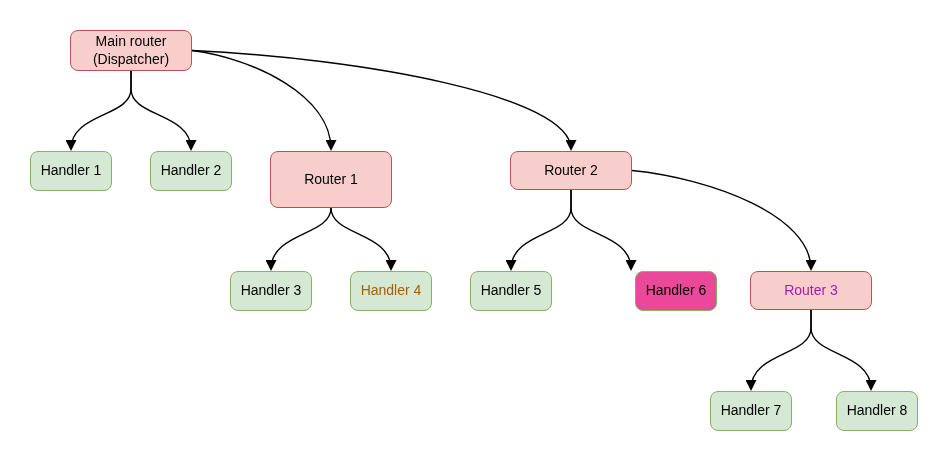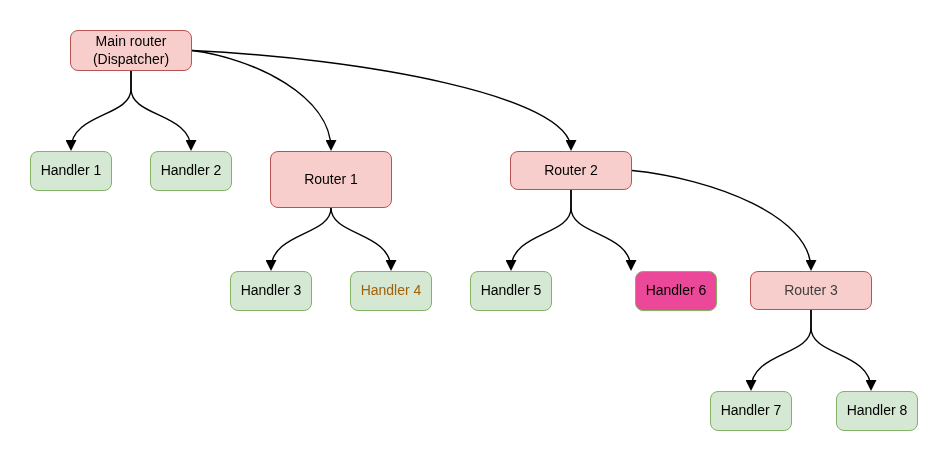--- a/index.html
+++ b/index.html
@@ -70,17 +70,17 @@
       <div class="node router" style="left: 70px; top: 30px; width: 122px; height: 41px; background: rgb(248, 206, 204); border-color: rgb(184, 84, 80); color: rgb(0, 0, 0);"><span>Main router
 (Dispatcher)</span></div>
       <div class="node handler" style="left: 30px; top: 151px; width: 82px; height: 40px; background: rgb(213, 232, 212); border-color: rgb(130, 179, 102); color: rgb(0, 0, 0);"><span>Handler 1</span></div>
       <div class="node handler" style="left: 150px; top: 151px; width: 82px; height: 40px; background: rgb(213, 232, 212); border-color: rgb(130, 179, 102); color: rgb(0, 0, 0);"><span>Handler 2</span></div>
       <div class="node router" style="left: 270px; top: 151px; width: 122px; height: 57px; background: rgb(248, 206, 204); border-color: rgb(184, 84, 80); color: rgb(0, 0, 0);"><span>Router 1</span></div>
       <div class="node router" style="left: 510px; top: 151px; width: 122px; height: 39px; background: rgb(248, 206, 204); border-color: rgb(184, 84, 80); color: rgb(0, 0, 0);"><span>Router 2</span></div>
       <div class="node handler" style="left: 230px; top: 271px; width: 82px; height: 40px; background: rgb(213, 232, 212); border-color: rgb(130, 179, 102); color: rgb(0, 0, 0);"><span>Handler 3</span></div>
       <div class="node handler" style="left: 350px; top: 271px; width: 82px; height: 40px; background: rgb(213, 232, 212); border-color: rgb(130, 179, 102); color: #a16207;"><span>Handler 4</span></div>
       <div class="node handler" style="left: 470px; top: 271px; width: 82px; height: 40px; background: rgb(213, 232, 212); border-color: rgb(130, 179, 102); color: rgb(0, 0, 0);"><span>Handler 5</span></div>
       <div class="node handler" style="left: 590px; top: 271px; width: 82px; height: 40px; background: #ec4899; border-color: rgb(130, 179, 102); color: rgb(0, 0, 0); margin-left: 45px;"><span>Handler 6</span></div>
-      <div class="node router" style="left: 750px; top: 271px; width: 122px; height: 39px; background: rgb(248, 206, 204); border-color: rgb(184, 84, 80); color: #404040;"><span>Router 3</span></div>
+      <div class="node router" style="left: 750px; top: 271px; width: 122px; height: 39px; background: rgb(248, 206, 204); border-color: rgb(184, 84, 80); color: #a21caf;"><span>Router 3</span></div>
       <div class="node handler" style="left: 710px; top: 391px; width: 82px; height: 40px; background: rgb(213, 232, 212); border-color: rgb(130, 179, 102); color: rgb(0, 0, 0);"><span>Handler 7</span></div>
       <div class="node handler" style="left: 836px; top: 391px; width: 82px; height: 40px; background: rgb(213, 232, 212); border-color: rgb(130, 179, 102); color: rgb(0, 0, 0);"><span>Handler 8</span></div>
     </div>
 </div>
 
 </body></html>

